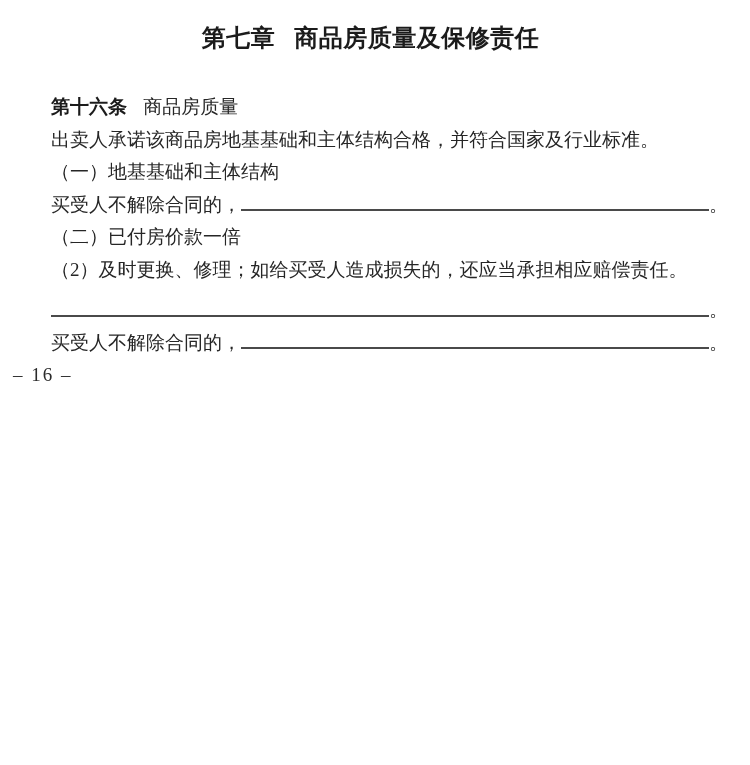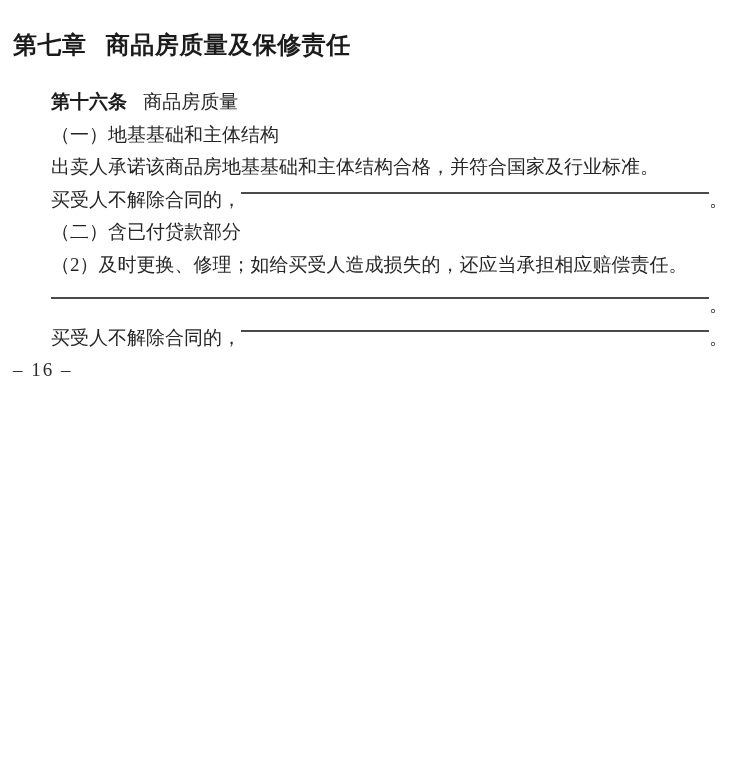--- a/index.html
+++ b/index.html
@@ -4,31 +4,31 @@
 <style>
   * { margin:0; padding:0; box-sizing:border-box; }
   html, body { background:#ffffff; }
   body {
     width:750px; height:765px; overflow:hidden;
     font-family:"Liberation Serif","DejaVu Serif",serif;
     color:#262626;
   }
   .page { padding:14px 22px 0 13px; width:750px; height:765px; }
   .chapter-title {
-    margin-top:14px;
-    text-align:left;
+    margin-top:7px;
+    text-align:center;
     font-family:"Liberation Sans","DejaVu Sans",sans-serif;
     font-weight:700;
     font-size:24px; line-height:34px;
     color:#1b1b1b;
     letter-spacing:0.5px;
   }
   .chapter-no { margin-right:0.8em; }
   .article-line {
-    margin-top:24px;
+    margin-top:36px;
     font-size:19px; line-height:32.5px;
     text-indent:2em;
   }
   .article-no {
     font-family:"Liberation Sans","DejaVu Sans",sans-serif;
     font-weight:700;
     margin-right:0.85em;
     color:#1b1b1b;
   }
   .para {
@@ -36,21 +36,21 @@
     text-align:justify;
     text-indent:2em;
   }
   .blank {
     display:inline-block;
     width:48px; height:12px;
     border-bottom:2px solid #4a4a4a;
     vertical-align:-3px;
   }
   .fill-row {
-    display:flex; align-items:flex-start;
+    display:flex; align-items:center;
     font-size:19px; line-height:32.5px;
     padding-left:2em;
   }
   .fill-row .label { white-space:nowrap; }
   .fill {
     flex:1 1 auto;
     height:10px;
     border-bottom:2px solid #4a4a4a;
     margin-bottom:-3px;
   }
@@ -64,32 +64,32 @@
 </style>
 </head>
 <body>
 
 <div class="page">
 
   <h1 class="chapter-title"><span class="chapter-no">第七章</span><span>商品房质量及保修责任</span></h1>
 
   <p class="article-line"><span class="article-no">第十六条</span><span>商品房质量</span></p>
 
+  <p class="para">出卖人承诺该商品房地基基础和主体结构合格，并符合国家及行业标准。</p>
+
   <p class="para">（一）地基基础和主体结构</p>
-
-  <p class="para">出卖人承诺该商品房地基基础和主体结构合格，并符合国家及行业标准。</p>
 
 
   <div class="fill-row">
       <span class="label">买受人不解除合同的，</span>
       <span class="fill"></span>
       <span>。</span>
     </div>
 
-  <p class="para">（二）含已付贷款部分</p>
+  <p class="para">（二）已付房价款一倍</p>
 
 
   <p class="para">（2）及时更换、修理；如给买受人造成损失的，还应当承担相应赔偿责任。</p>
 
   <div class="fill-row gap-above">
       <span class="fill"></span>
       <span>。</span>
     </div>
 
 

